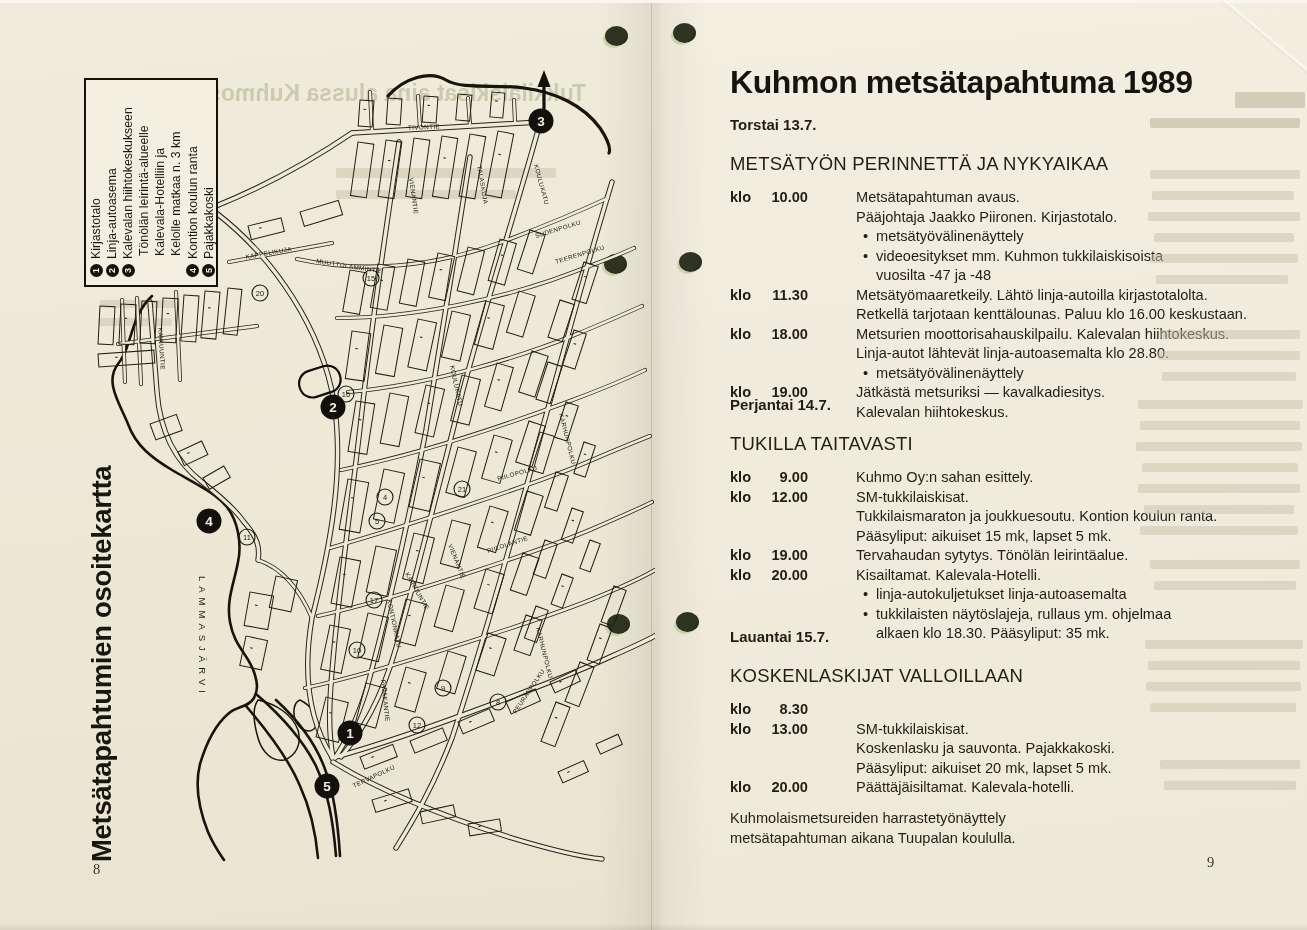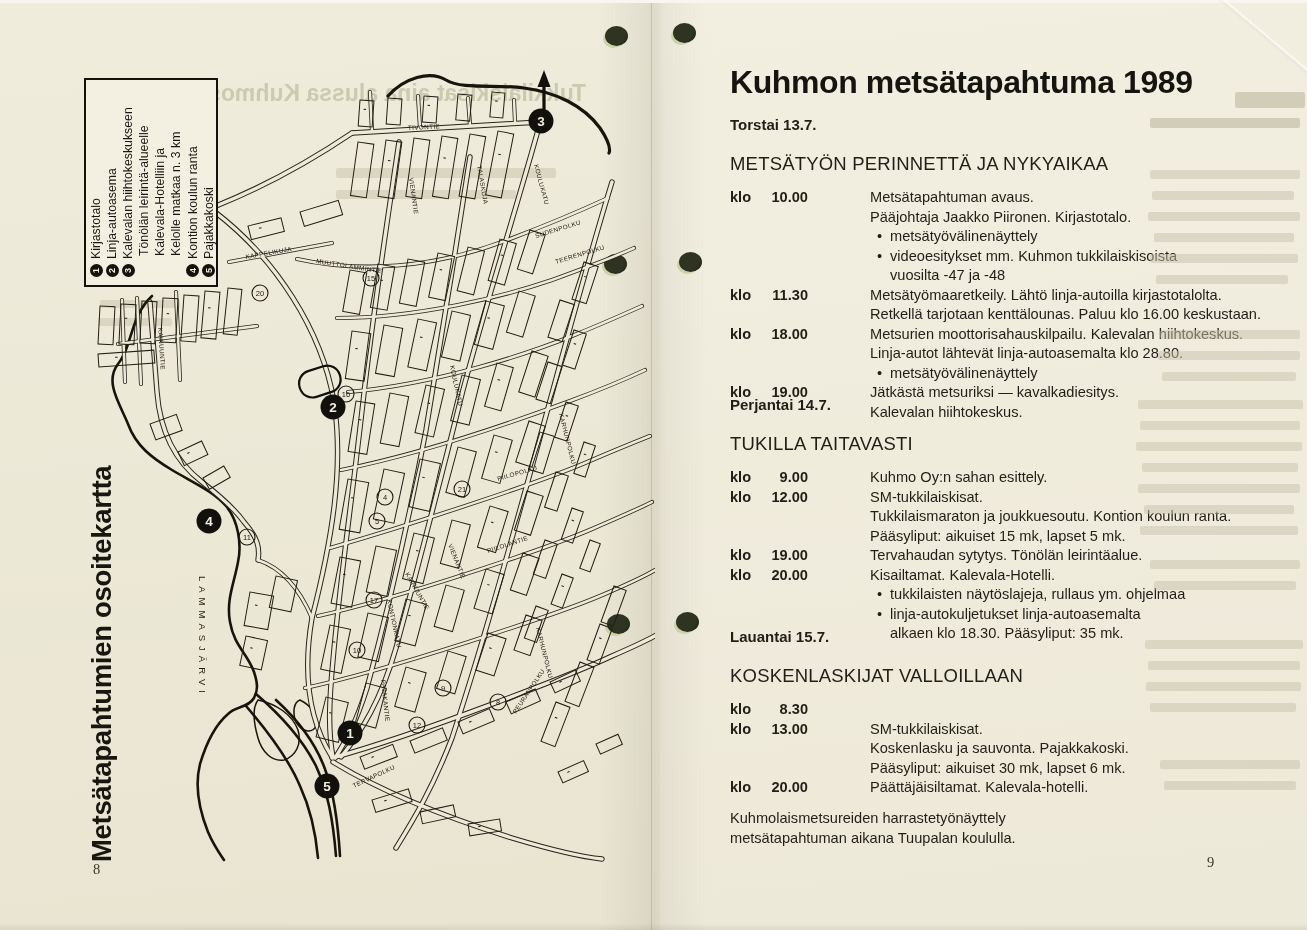--- a/index.html
+++ b/index.html
@@ -57,21 +57,21 @@
 
   
   .title{position:absolute;left:730px;top:64px;font-size:32px;font-weight:bold;letter-spacing:-.4px;color:#15140e;}
   .day{position:absolute;left:730px;width:505px;color:#201e16;}
   .day0{top:116px}.day1{top:396px}.day2{top:628px}
   .ddate{font-size:15px;font-weight:bold;margin-bottom:8px;}
   .dhead{font-size:18.5px;letter-spacing:.2px;margin-bottom:13px;margin-top:20px;}
   .ev{display:flex;font-size:14.6px;line-height:19.5px;gap:36px;}
   .time{display:flex;flex:0 0 78px;font-weight:bold;}
   .tval{margin-left:auto;}
-  .desc{margin-left:26px;}
+  .desc{margin-left:12px;}
   .desc div{white-space:nowrap;}
   .b{padding-left:20px;position:relative;}
   .b::before{content:"\2022";position:absolute;left:7px;}
   .c{padding-left:20px;}
   .footer{position:absolute;left:730px;top:808px;font-size:14.6px;line-height:20px;color:#201e16;}
 </style>
 </head>
 <body>
 
 <div class="scan">
@@ -517,22 +517,22 @@
             <div class="p">Tervahaudan sytytys. Tönölän leirintäalue.</div>
           </div>
         </div>
         <div class="ev">
           <div class="time">
             <span>klo</span>
             <span class="tval">20.00</span>
           </div>
           <div class="desc">
             <div class="p">Kisailtamat. Kalevala-Hotelli.</div>
+            <div class="b">linja-autokuljetukset linja-autoasemalta</div>
             <div class="b">tukkilaisten näytöslajeja, rullaus ym. ohjelmaa</div>
-            <div class="b">linja-autokuljetukset linja-autoasemalta</div>
             <div class="c">alkaen klo 18.30. Pääsyliput: 35 mk.</div>
           </div>
         </div>
       </div>
       <div class="day day2">
         <div class="ddate">Lauantai 15.7.</div>
         <div class="dhead">KOSKENLASKIJAT VALLOILLAAN</div>
         <div class="ev">
           <div class="time">
             <span>klo</span>
@@ -540,21 +540,21 @@
           </div>
         </div>
         <div class="ev">
           <div class="time">
             <span>klo</span>
             <span class="tval">13.00</span>
           </div>
           <div class="desc">
             <div class="p">SM-tukkilaiskisat.</div>
             <div class="p">Koskenlasku ja sauvonta. Pajakkakoski.</div>
-            <div class="p">Pääsyliput: aikuiset 30 mk, lapset 6 mk.</div>
+            <div class="p">Pääsyliput: aikuiset 20 mk, lapset 5 mk.</div>
           </div>
         </div>
         <div class="ev">
           <div class="time">
             <span>klo</span>
             <span class="tval">20.00</span>
           </div>
           <div class="desc">
             <div class="p">Päättäjäisiltamat. Kalevala-hotelli.</div>
           </div>

